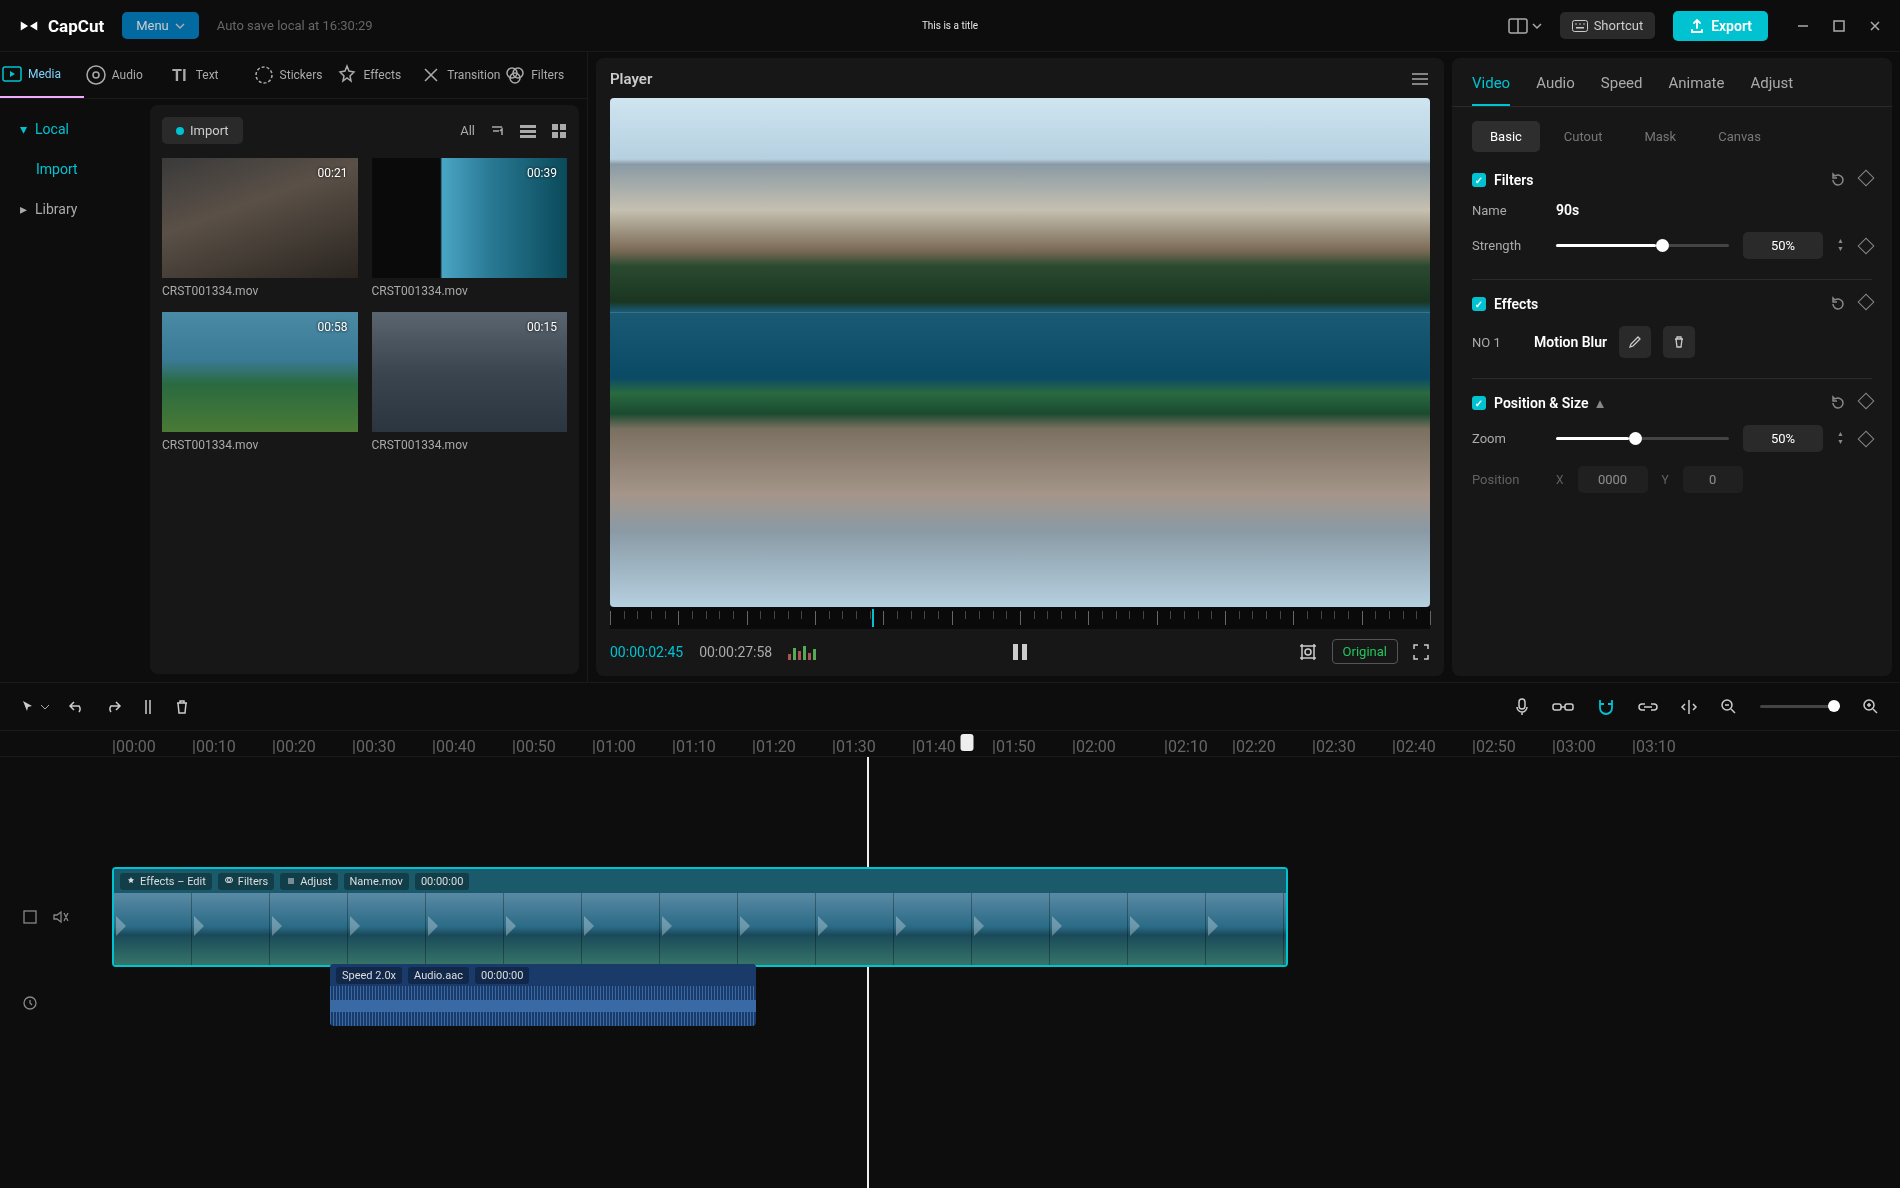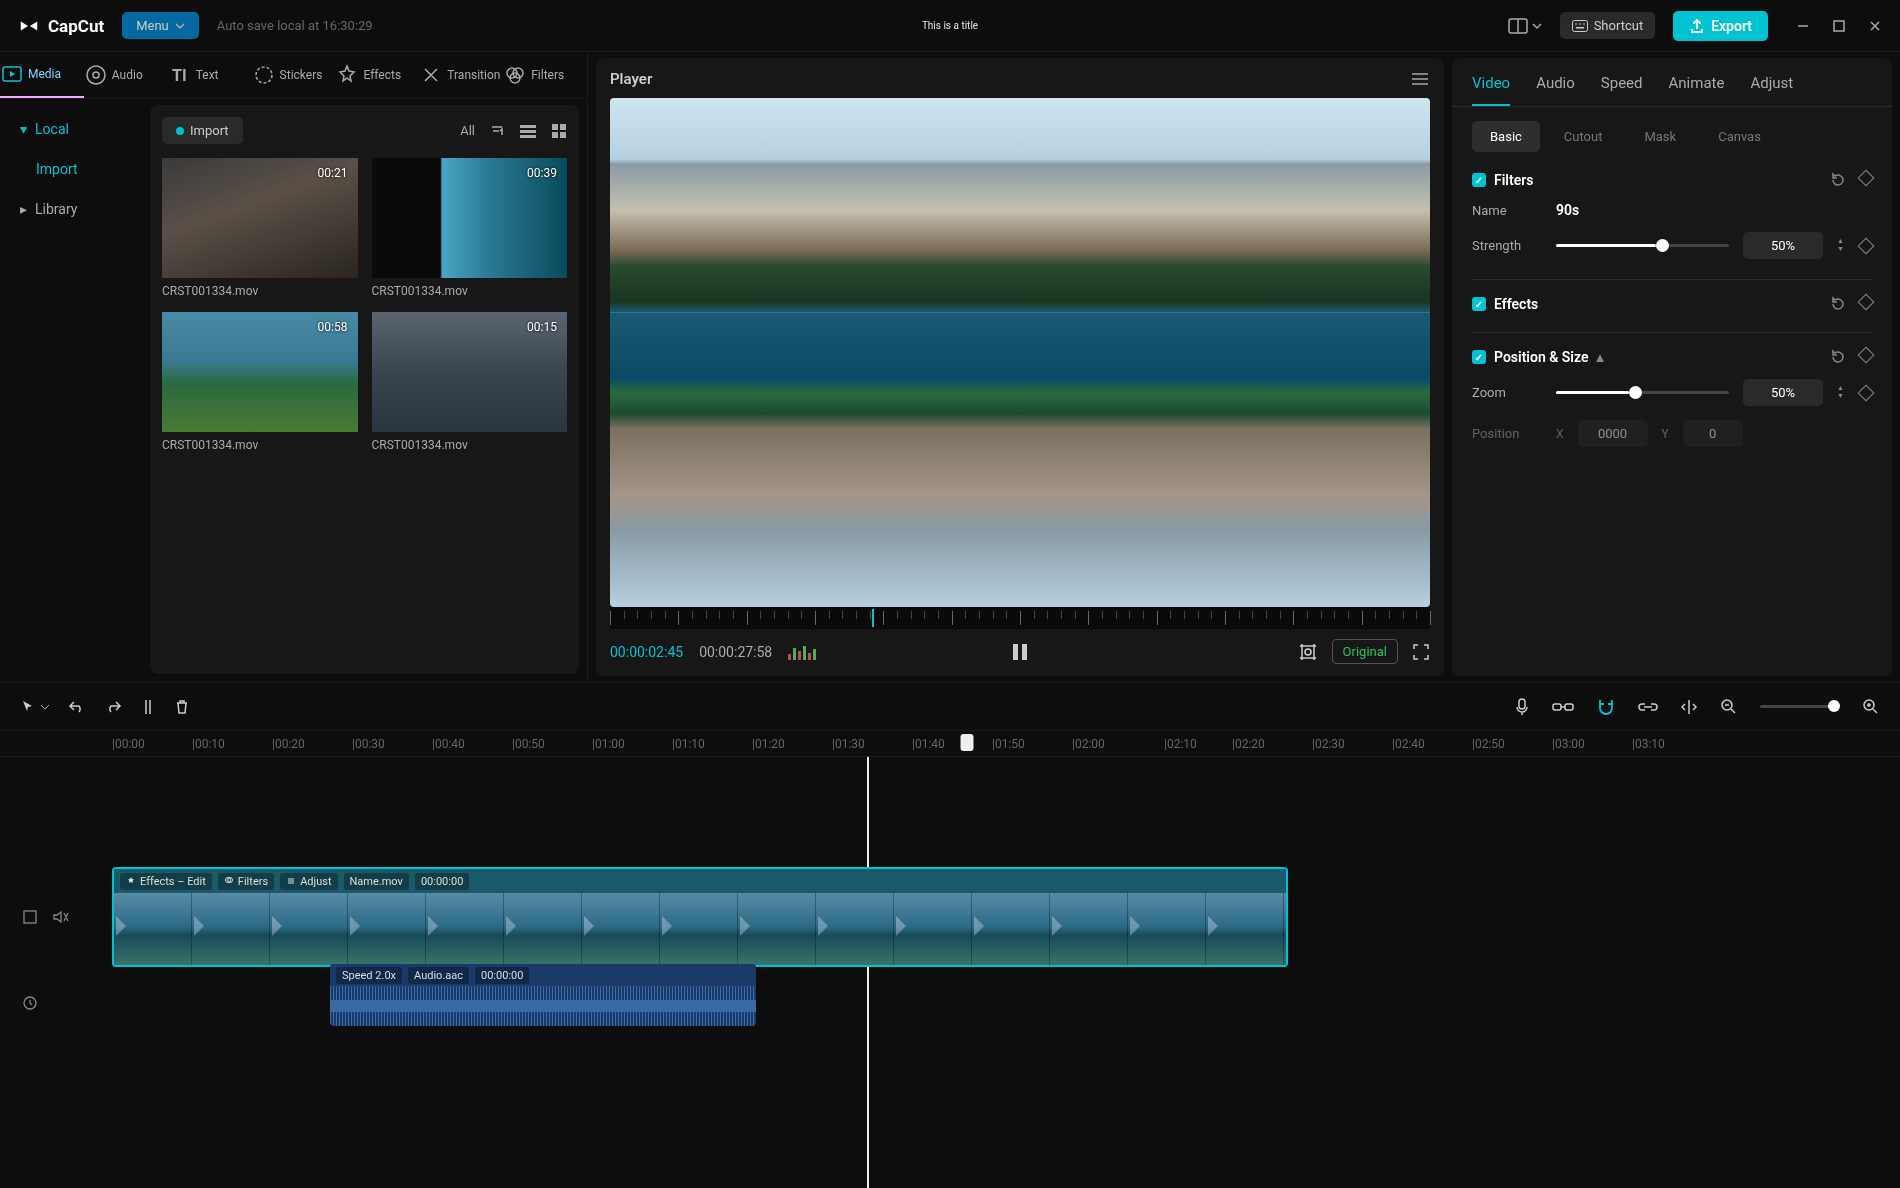--- a/index.html
+++ b/index.html
@@ -113,21 +113,21 @@
 
 
 .timeline { height:506px; background:#0d0d0d; border-top:1px solid #1a1a1a; display:flex; flex-direction:column; }
 .tl-toolbar { height:48px; display:flex; align-items:center; padding:0 20px; gap:18px; border-bottom:1px solid #1a1a1a; }
 .tl-tool { color:#aaa; cursor:pointer; display:flex; align-items:center; }
 .tl-right { margin-left:auto; display:flex; align-items:center; gap:22px; }
 .zoom-slider { width:80px; height:3px; background:#444; border-radius:2px; position:relative; }
 .zoom-slider .knob { position:absolute; right:0; top:-5px; width:12px; height:12px; border-radius:50%; background:#fff; }
 
 .tl-ruler { height:26px; position:relative; background:#0d0d0d; border-bottom:1px solid #1a1a1a; }
-.tl-ruler .lbl { position:absolute; top:6px; color:#666; font-size:12px; }
+.tl-ruler .lbl { position:absolute; top:6px; color:#666; font-size:16px; }
 .tl-ruler .playhead-head { position:absolute; top:3px; width:13px; height:17px; background:#eee; border-radius:3px; transform:translateX(-50%); }
 
 .tl-body { flex:1; position:relative; padding-left:100px; }
 .playhead { position:absolute; top:0; bottom:0; width:2px; background:#eee; }
 .track-icons { position:absolute; left:0; top:0; bottom:0; width:100px; display:flex; flex-direction:column; }
 .tr-icon { height:100px; display:flex; align-items:center; gap:14px; padding-left:22px; color:#888; }
 .tr-icon.a { height:72px; }
 
 .track { position:relative; height:89px; margin-top:110px; }
 .clip-video { position:absolute; left:12px; top:0; width:1176px; height:100px; border:2px solid #00c2d1; border-radius:4px; overflow:hidden; }
@@ -500,20 +500,34 @@
             <span>Effects</span>
           <span class="icons">
               <span>
                 <svg width="16" height="16" viewBox="0 0 16 16">
                   <path d="M3 8a5 5 0 1 0 2-4L3 2v4h4" stroke="#888" fill="none" stroke-width="1.5"></path>
                 </svg>
               </span>
               <span class="diamond"></span>
             </span>
         </div>
+        <div class="effect-row">
+          <span class="row-label" style="width:50px">NO 1</span>
+          <span class="row-val">Motion Blur</span>
+          <span class="btn">
+              <svg width="14" height="14" viewBox="0 0 14 14">
+                <path d="M2 12l1-3 7-7 2 2-7 7-3 1z" stroke="#ccc" fill="none" stroke-width="1.3"></path>
+              </svg>
+            </span>
+          <span class="btn">
+              <svg width="14" height="14" viewBox="0 0 14 14">
+                <path d="M3 4h8M5 4V2h4v2M4 4l1 8h4l1-8" stroke="#ccc" fill="none" stroke-width="1.3"></path>
+              </svg>
+            </span>
+        </div>
       </div>
       <div class="hr"></div>
 
       <div class="section">
         <div class="sec-head">
             <span class="check"></span>
             <span>Position &amp; Size</span>
             <span class="chev">▴</span>
           <span class="icons">
               <span>

